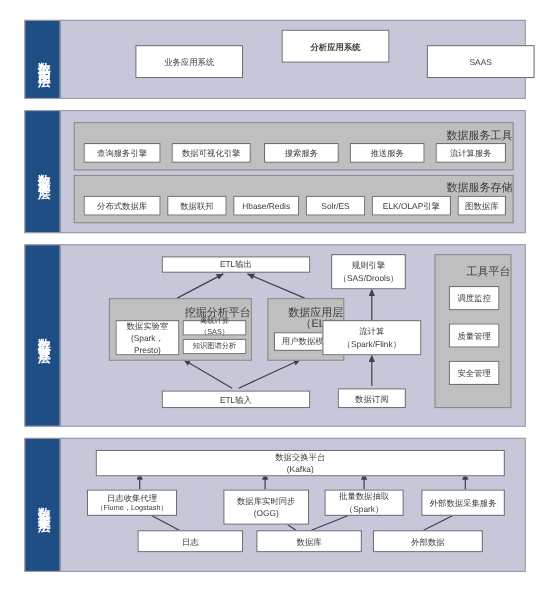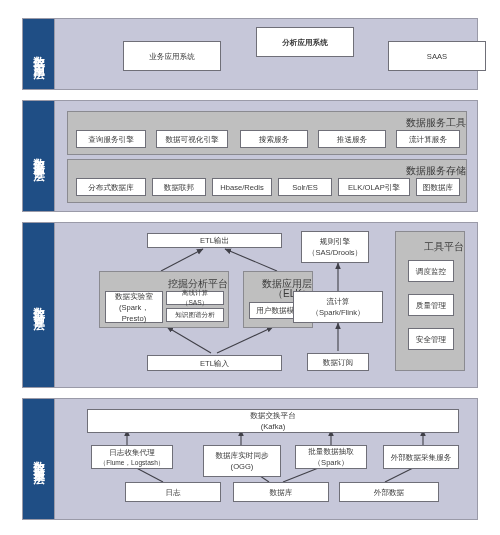--- a/index.html
+++ b/index.html
@@ -195,21 +195,21 @@
       <path d="M186,46 L186,31" stroke="#404048" stroke-width="1.1" fill="none" marker-end="url(#ah2)"></path>
       <path d="M276,46 L276,31" stroke="#404048" stroke-width="1.1" fill="none" marker-end="url(#ah2)"></path>
       <path d="M368,46 L368,31" stroke="#404048" stroke-width="1.1" fill="none" marker-end="url(#ah2)"></path>
     </svg>
 
     <div class="wbox" style="left:32px;top:10px;width:372px;height:24px;flex-direction:column;">
       <span>数据交换平台</span>
       <span>(Kafka)</span>
     </div>
 
-    <div class="wbox" style="left:36px;top:46px;width:82px;height:24px;flex-direction:column;">
+    <div class="wbox" style="left:24px;top:46px;width:82px;height:24px;flex-direction:column;">
       <span>日志收集代理</span>
       <span style="font-size:6.6px;">（Flume，Logstash）</span>
     </div>
     <div class="wbox" style="left:148px;top:46px;width:78px;height:32px;flex-direction:column;">
       <span>数据库实时同步</span>
       <span>(OGG)</span>
     </div>
     <div class="wbox" style="left:240px;top:46px;width:72px;height:24px;flex-direction:column;">
       <span>批量数据抽取</span>
       <span>（Spark）</span>

